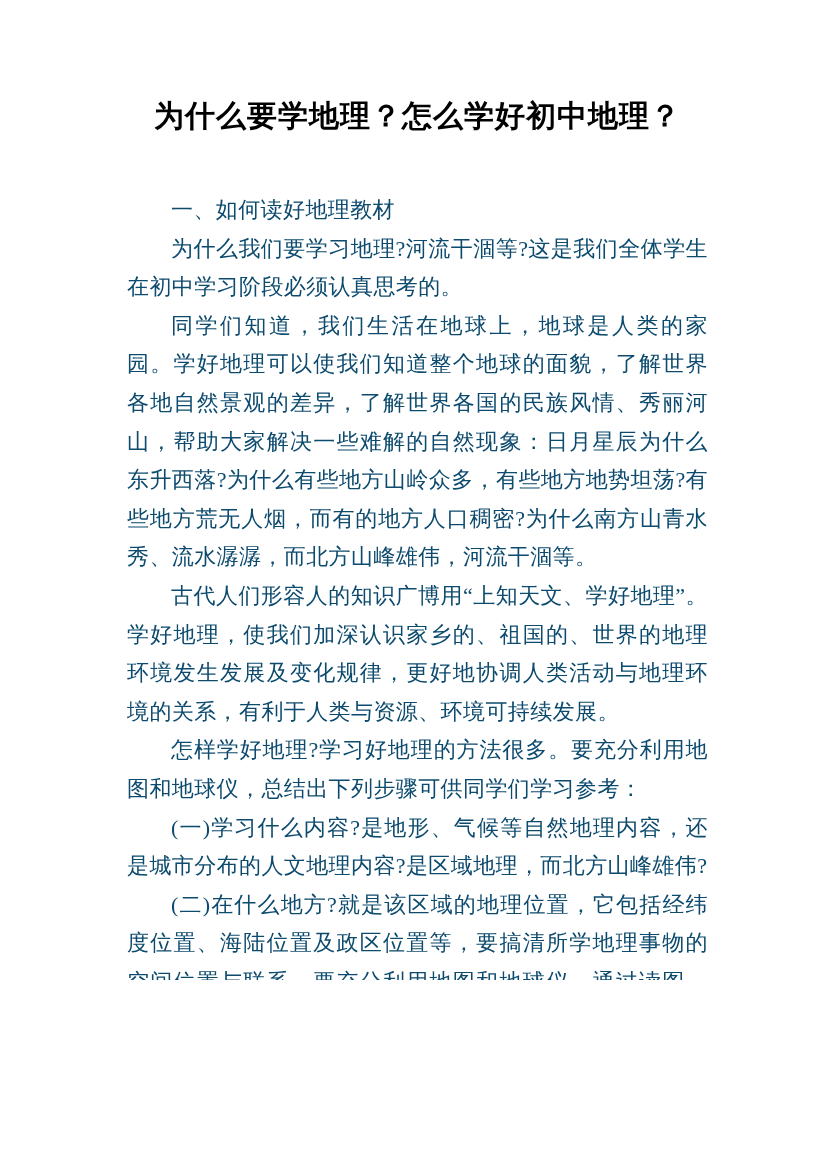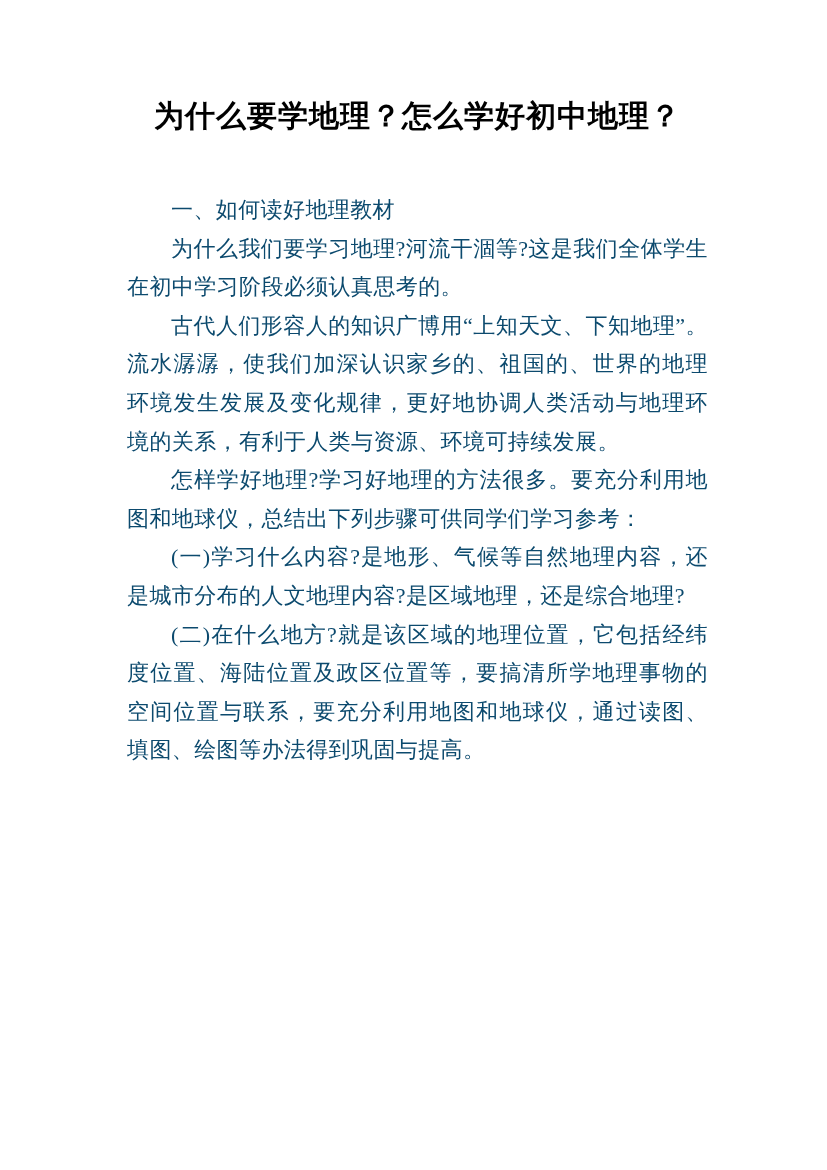--- a/index.html
+++ b/index.html
@@ -50,18 +50,19 @@
   </style>
 </head>
 <body>
 
 <div class="page">
   <h1 class="doc-title">为什么要学地理？怎么学好初中地理？</h1>
 
   <div class="doc-body">
     <p class="section-heading">一、如何读好地理教材</p>
     <p>为什么我们要学习地理?河流干涸等?这是我们全体学生在初中学习阶段必须认真思考的。</p>
-    <p>古代人们形容人的知识广博用“上知天文、下知地理”。流水潺潺，使我们加深认识家乡的、祖国的、世界的地理环境发生发展及变化规律，更好地协调人类活动与地理环境的关系，有利于人类与资源、环境可持续发展。</p>
+    <p>同学们知道，我们生活在地球上，地球是人类的家园。学好地理可以使我们知道整个地球的面貌，了解世界各地自然景观的差异，了解世界各国的民族风情、秀丽河山，帮助大家解决一些难解的自然现象：日月星辰为什么东升西落?为什么有些地方山岭众多，有些地方地势坦荡?有些地方荒无人烟，而有的地方人口稠密?为什么南方山青水秀、流水潺潺，而北方山峰雄伟，河流干涸等。</p>
+    <p>古代人们形容人的知识广博用“上知天文、学好地理”。学好地理，使我们加深认识家乡的、祖国的、世界的地理环境发生发展及变化规律，更好地协调人类活动与地理环境的关系，有利于人类与资源、环境可持续发展。</p>
     <p>怎样学好地理?学习好地理的方法很多。要充分利用地图和地球仪，总结出下列步骤可供同学们学习参考：</p>
-    <p>(一)学习什么内容?是地形、气候等自然地理内容，还是城市分布的人文地理内容?是区域地理，还是综合地理?</p>
+    <p>(一)学习什么内容?是地形、气候等自然地理内容，还是城市分布的人文地理内容?是区域地理，而北方山峰雄伟?</p>
     <p>(二)在什么地方?就是该区域的地理位置，它包括经纬度位置、海陆位置及政区位置等，要搞清所学地理事物的空间位置与联系，要充分利用地图和地球仪，通过读图、填图、绘图等办法得到巩固与提高。</p>
   </div>
 </div>
 
 </body></html>

